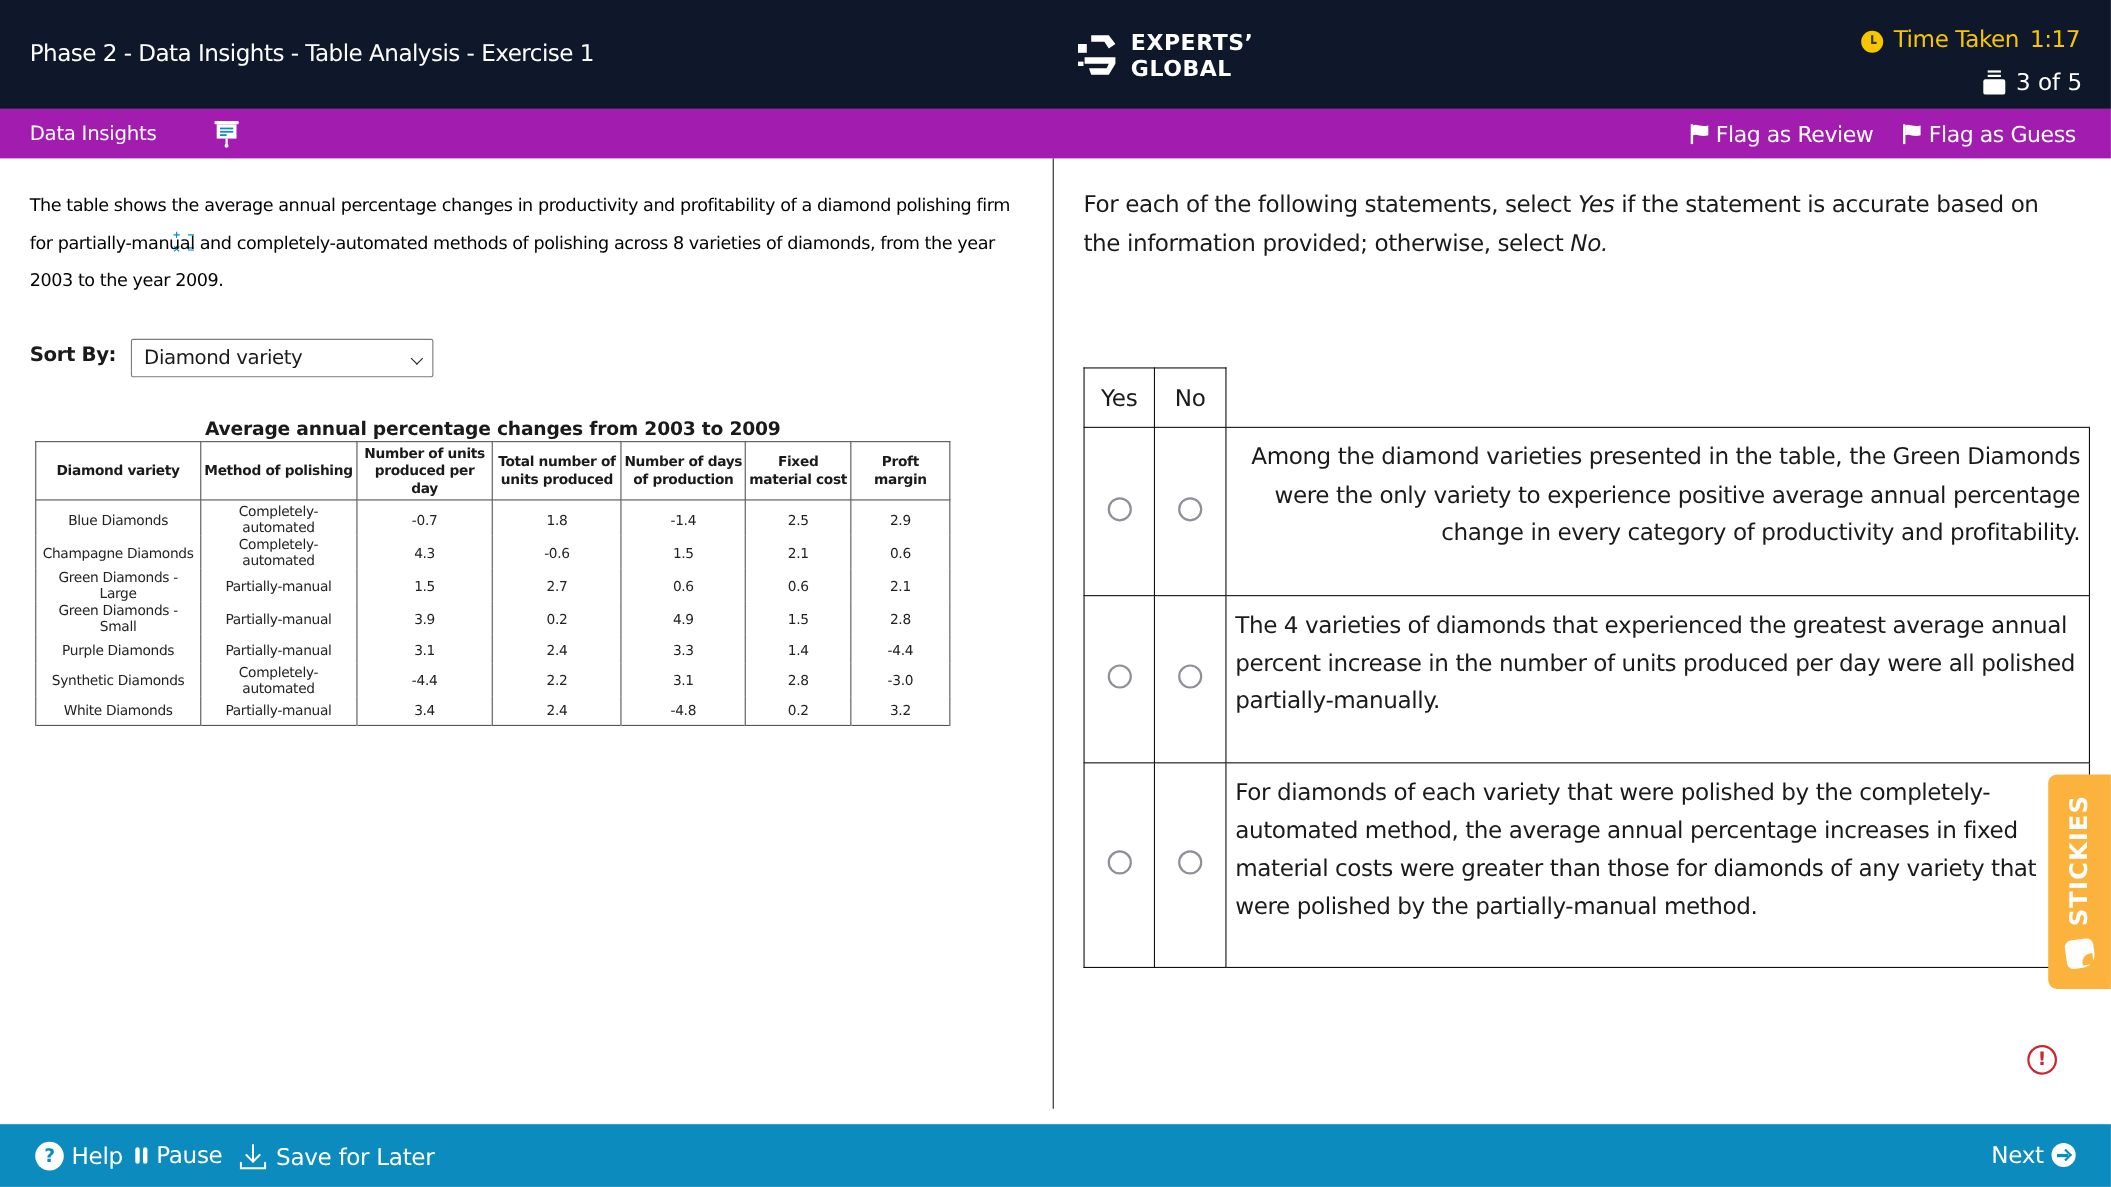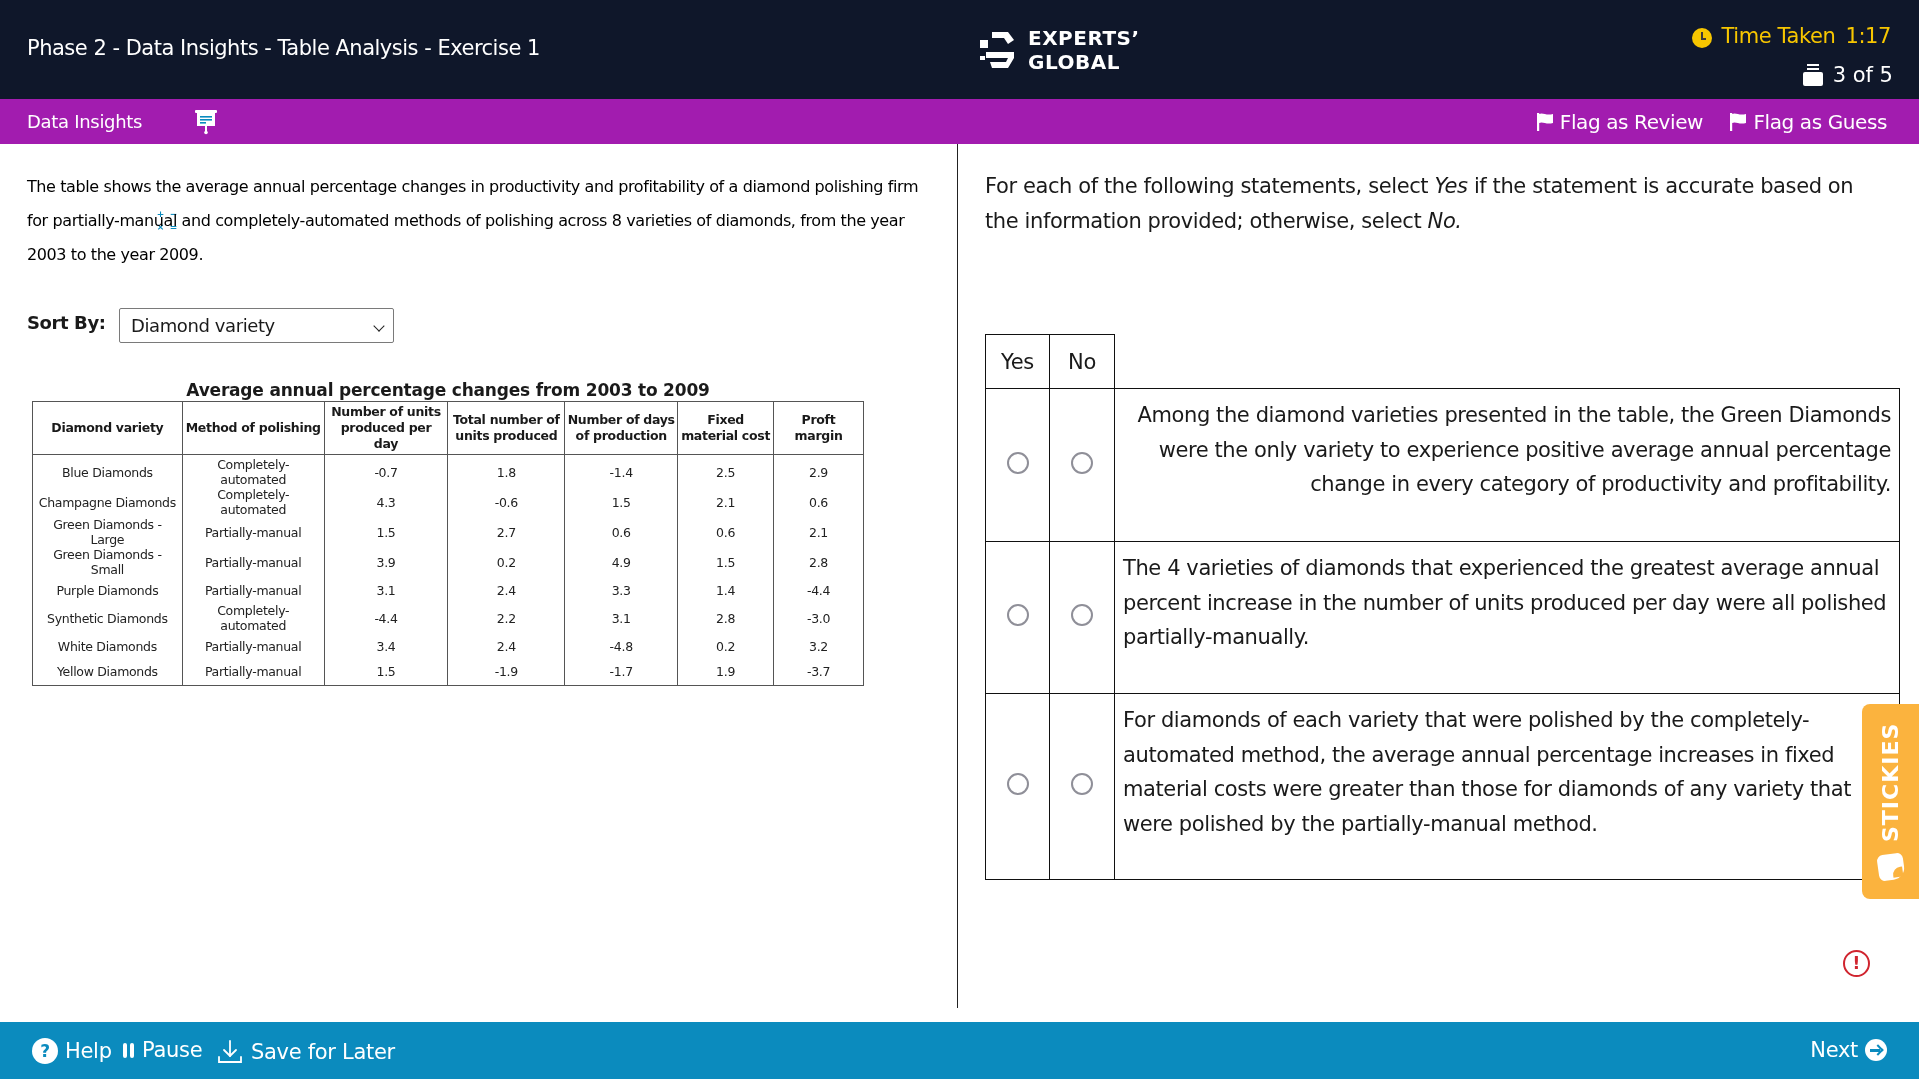--- a/index.html
+++ b/index.html
@@ -231,29 +231,20 @@
     </tr>
     <tr>
       <td>White Diamonds</td>
         <td>Partially-manual</td>
         <td>3.4</td>
         <td>2.4</td>
         <td>-4.8</td>
         <td>0.2</td>
         <td>3.2</td>
     </tr>
-    <tr>
-      <td>Yellow Diamonds</td>
-        <td>Partially-manual</td>
-        <td>1.5</td>
-        <td>-1.9</td>
-        <td>-1.7</td>
-        <td>1.9</td>
-        <td>-3.7</td>
-    </tr>
   </tbody>
 </table>
 
 <div class="instructions">
   <span>For each of the following statements, select </span><em>Yes</em><span> if the statement is accurate based on the information provided; otherwise, select </span><em>No.</em>
 </div>
 
 <table class="yn-table">
   <thead>
     <tr>

